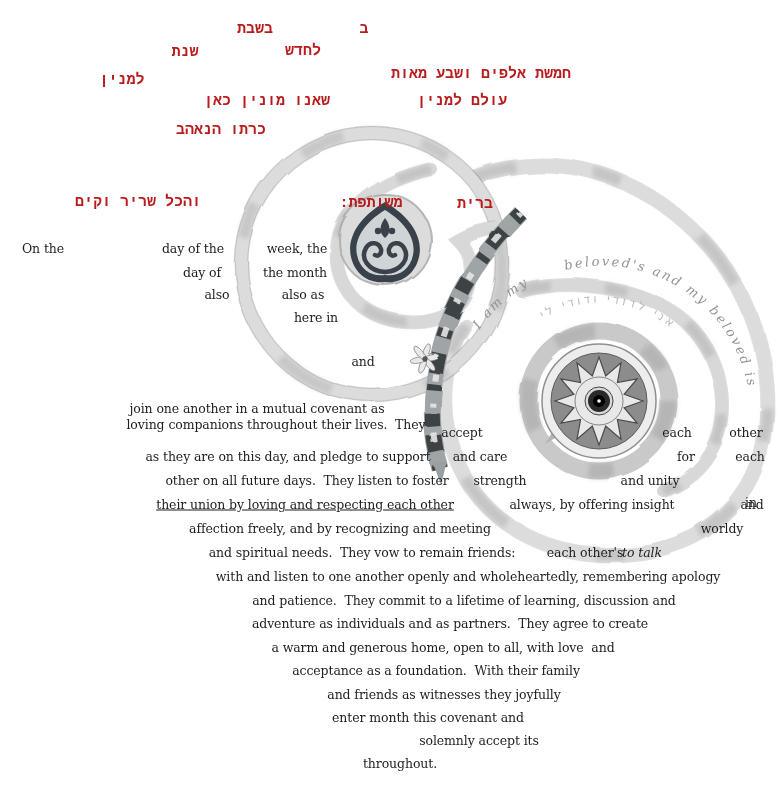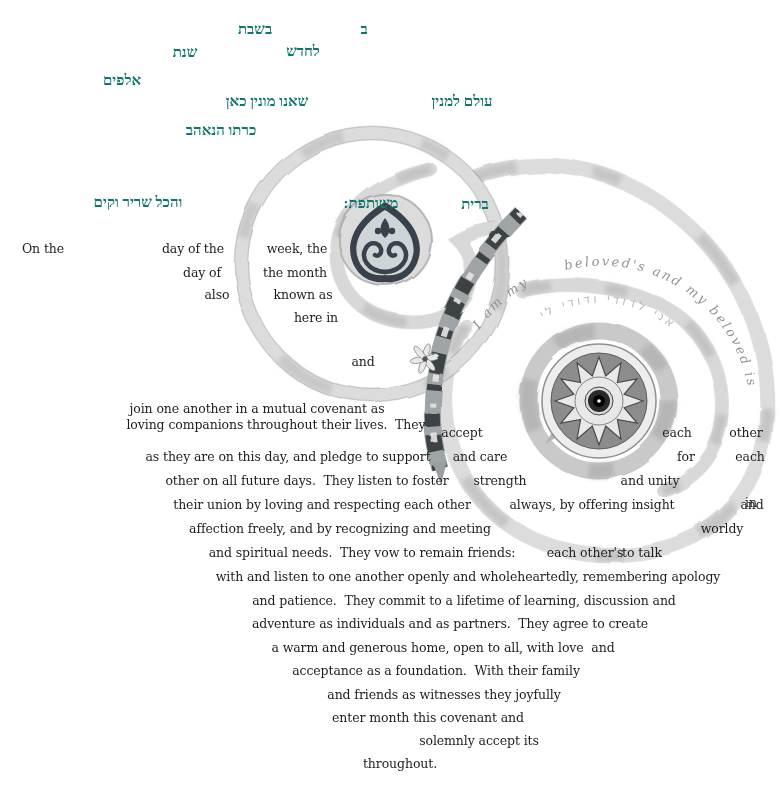--- a/index.html
+++ b/index.html
@@ -3,21 +3,21 @@
 <meta charset="utf-8">
 <style>
   html,body{margin:0;padding:0;background:#ffffff;}
   .canvas{
     position:relative;width:782px;height:800px;background:#ffffff;overflow:hidden;
     font-family:"DejaVu Serif", serif;
   }
   .artsvg{position:absolute;left:0;top:0;}
   .layer{position:absolute;left:0;top:0;width:100%;height:100%;pointer-events:none;}
   .seg{position:absolute;transform:translate(-50%,-50%);white-space:pre;}
-  .seg-he{font-family:Liberation Serif, serif;font-weight:700;font-size:15px;color:#0f766e;}
+  .seg-he{font-family:Liberation Mono, monospace;font-weight:700;font-size:15px;color:#b91c1c;}
   .seg-en{font-family:"DejaVu Serif", serif;font-size:12.5px;color:#1e1e1e;letter-spacing:-0.1px;}
   .curved-en{font-family:"DejaVu Serif", serif;font-style:italic;font-size:13px;letter-spacing:2.2px;white-space:pre;}
   .curved-he{font-family:"DejaVu Sans", sans-serif;font-size:12px;letter-spacing:3px;white-space:pre;}
 </style>
 </head>
 <body>
 
 <div class="canvas">
 
   <svg class="artsvg" width="782" height="800" viewBox="0 0 782 800">
@@ -116,61 +116,62 @@
     <text class="curved-he" fill="#b7bdc4" xml:space="preserve">
       <textPath href="#pathHe" startOffset="6">אני לדודי ודודי לי</textPath>
     </text>
   </svg>
 
   <div class="layer">
       <span class="seg seg-he" dir="rtl" style="left: 364px; top: 29px;">ב</span>
       <span class="seg seg-he" dir="rtl" style="left: 255px; top: 29px;">בשבת</span>
       <span class="seg seg-he" dir="rtl" style="left: 303px; top: 51px;">לחדש</span>
       <span class="seg seg-he" dir="rtl" style="left: 185px; top: 52px;">שנת</span>
-      <span class="seg seg-he" dir="rtl" style="left: 122px; top: 80px;">אלפים</span>
+      <span class="seg seg-he" dir="rtl" style="left: 481px; top: 74px;">חמשת אלפים ושבע מאות</span>
+      <span class="seg seg-he" dir="rtl" style="left: 122px; top: 80px;">למנין</span>
       <span class="seg seg-he" dir="rtl" style="left: 462px; top: 101px;">עולם למנין</span>
       <span class="seg seg-he" dir="rtl" style="left: 267px; top: 101px;">שאנו מונין כאן</span>
       <span class="seg seg-he" dir="rtl" style="left: 221px; top: 130px;">כרתו הנאהב</span>
       <span class="seg seg-he" dir="rtl" style="left: 138px; top: 202px;">והכל שריר וקים</span>
       <span class="seg seg-he" dir="rtl" style="left: 371px; top: 203px;">משותפת:</span>
       <span class="seg seg-he" dir="rtl" style="left: 475px; top: 204px;">ברית</span>
     </div>
   <div class="layer">
       <span class="seg seg-en" style="left: 43px; top: 248px;">On the</span>
       <span class="seg seg-en" style="left: 193px; top: 248px;">day of the</span>
       <span class="seg seg-en" style="left: 297px; top: 248px;">week, the</span>
       <span class="seg seg-en" style="left: 202px; top: 272px;">day of</span>
       <span class="seg seg-en" style="left: 295px; top: 272px;">the month</span>
       <span class="seg seg-en" style="left: 217px; top: 294px;">also</span>
-      <span class="seg seg-en" style="left: 303px; top: 294px;">known as</span>
+      <span class="seg seg-en" style="left: 303px; top: 294px;">also as</span>
       <span class="seg seg-en" style="left: 316px; top: 317px;">here in</span>
       <span class="seg seg-en" style="left: 363px; top: 361px;">and</span>
     </div>
   <div class="layer">
       <span class="seg seg-en" style="left: 257px; top: 408px;">join one another in a mutual covenant as</span>
       <span class="seg seg-en" style="left: 276px; top: 424px;">loving companions throughout their lives.  They</span>
       <span class="seg seg-en" style="left: 462px; top: 432px;">accept</span>
       <span class="seg seg-en" style="left: 677px; top: 432px;">each</span>
       <span class="seg seg-en" style="left: 746px; top: 432px;">other</span>
       <span class="seg seg-en" style="left: 288px; top: 456px;">as they are on this day, and pledge to support</span>
       <span class="seg seg-en" style="left: 480px; top: 456px;">and care</span>
       <span class="seg seg-en" style="left: 686px; top: 456px;">for</span>
       <span class="seg seg-en" style="left: 750px; top: 456px;">each</span>
       <span class="seg seg-en" style="left: 307px; top: 480px;">other on all future days.  They listen to foster</span>
       <span class="seg seg-en" style="left: 500px; top: 480px;">strength</span>
       <span class="seg seg-en" style="left: 650px; top: 480px;">and unity</span>
       <span class="seg seg-en" style="left: 751px; top: 480px; margin-top: 22px;">in</span>
-      <span class="seg seg-en" style="left: 322px; top: 504px;">their union by loving and respecting each other</span>
+      <span class="seg seg-en" style="left: 305px; top: 504px; text-decoration: underline;">their union by loving and respecting each other</span>
       <span class="seg seg-en" style="left: 592px; top: 504px;">always, by offering insight</span>
       <span class="seg seg-en" style="left: 752px; top: 504px;">and</span>
       <span class="seg seg-en" style="left: 340px; top: 528px;">affection freely, and by recognizing and meeting</span>
       <span class="seg seg-en" style="left: 585px; top: 552px; text-align: right;">each other's</span>
       <span class="seg seg-en" style="left: 722px; top: 528px;">worldy</span>
       <span class="seg seg-en" style="left: 362px; top: 552px;">and spiritual needs.  They vow to remain friends:</span>
-      <span class="seg seg-en" style="left: 642px; top: 552px;">to talk</span>
+      <span class="seg seg-en" style="left: 642px; top: 552px; font-style: italic;">to talk</span>
       <span class="seg seg-en" style="left: 468px; top: 576px;">with and listen to one another openly and wholeheartedly, remembering apology</span>
       <span class="seg seg-en" style="left: 464px; top: 600px;">and patience.  They commit to a lifetime of learning, discussion and</span>
       <span class="seg seg-en" style="left: 450px; top: 623px;">adventure as individuals and as partners.  They agree to create</span>
       <span class="seg seg-en" style="left: 443px; top: 647px;">a warm and generous home, open to all, with love  and</span>
       <span class="seg seg-en" style="left: 444px; top: 694px;">and friends as witnesses they joyfully</span>
       <span class="seg seg-en" style="left: 436px; top: 670px;">acceptance as a foundation.  With their family</span>
       <span class="seg seg-en" style="left: 428px; top: 717px;">enter month this covenant and</span>
       <span class="seg seg-en" style="left: 437px; top: 740px; margin-left: 42px;">solemnly accept its</span>
       <span class="seg seg-en" style="left: 400px; top: 763px;">throughout.</span>
     </div>

